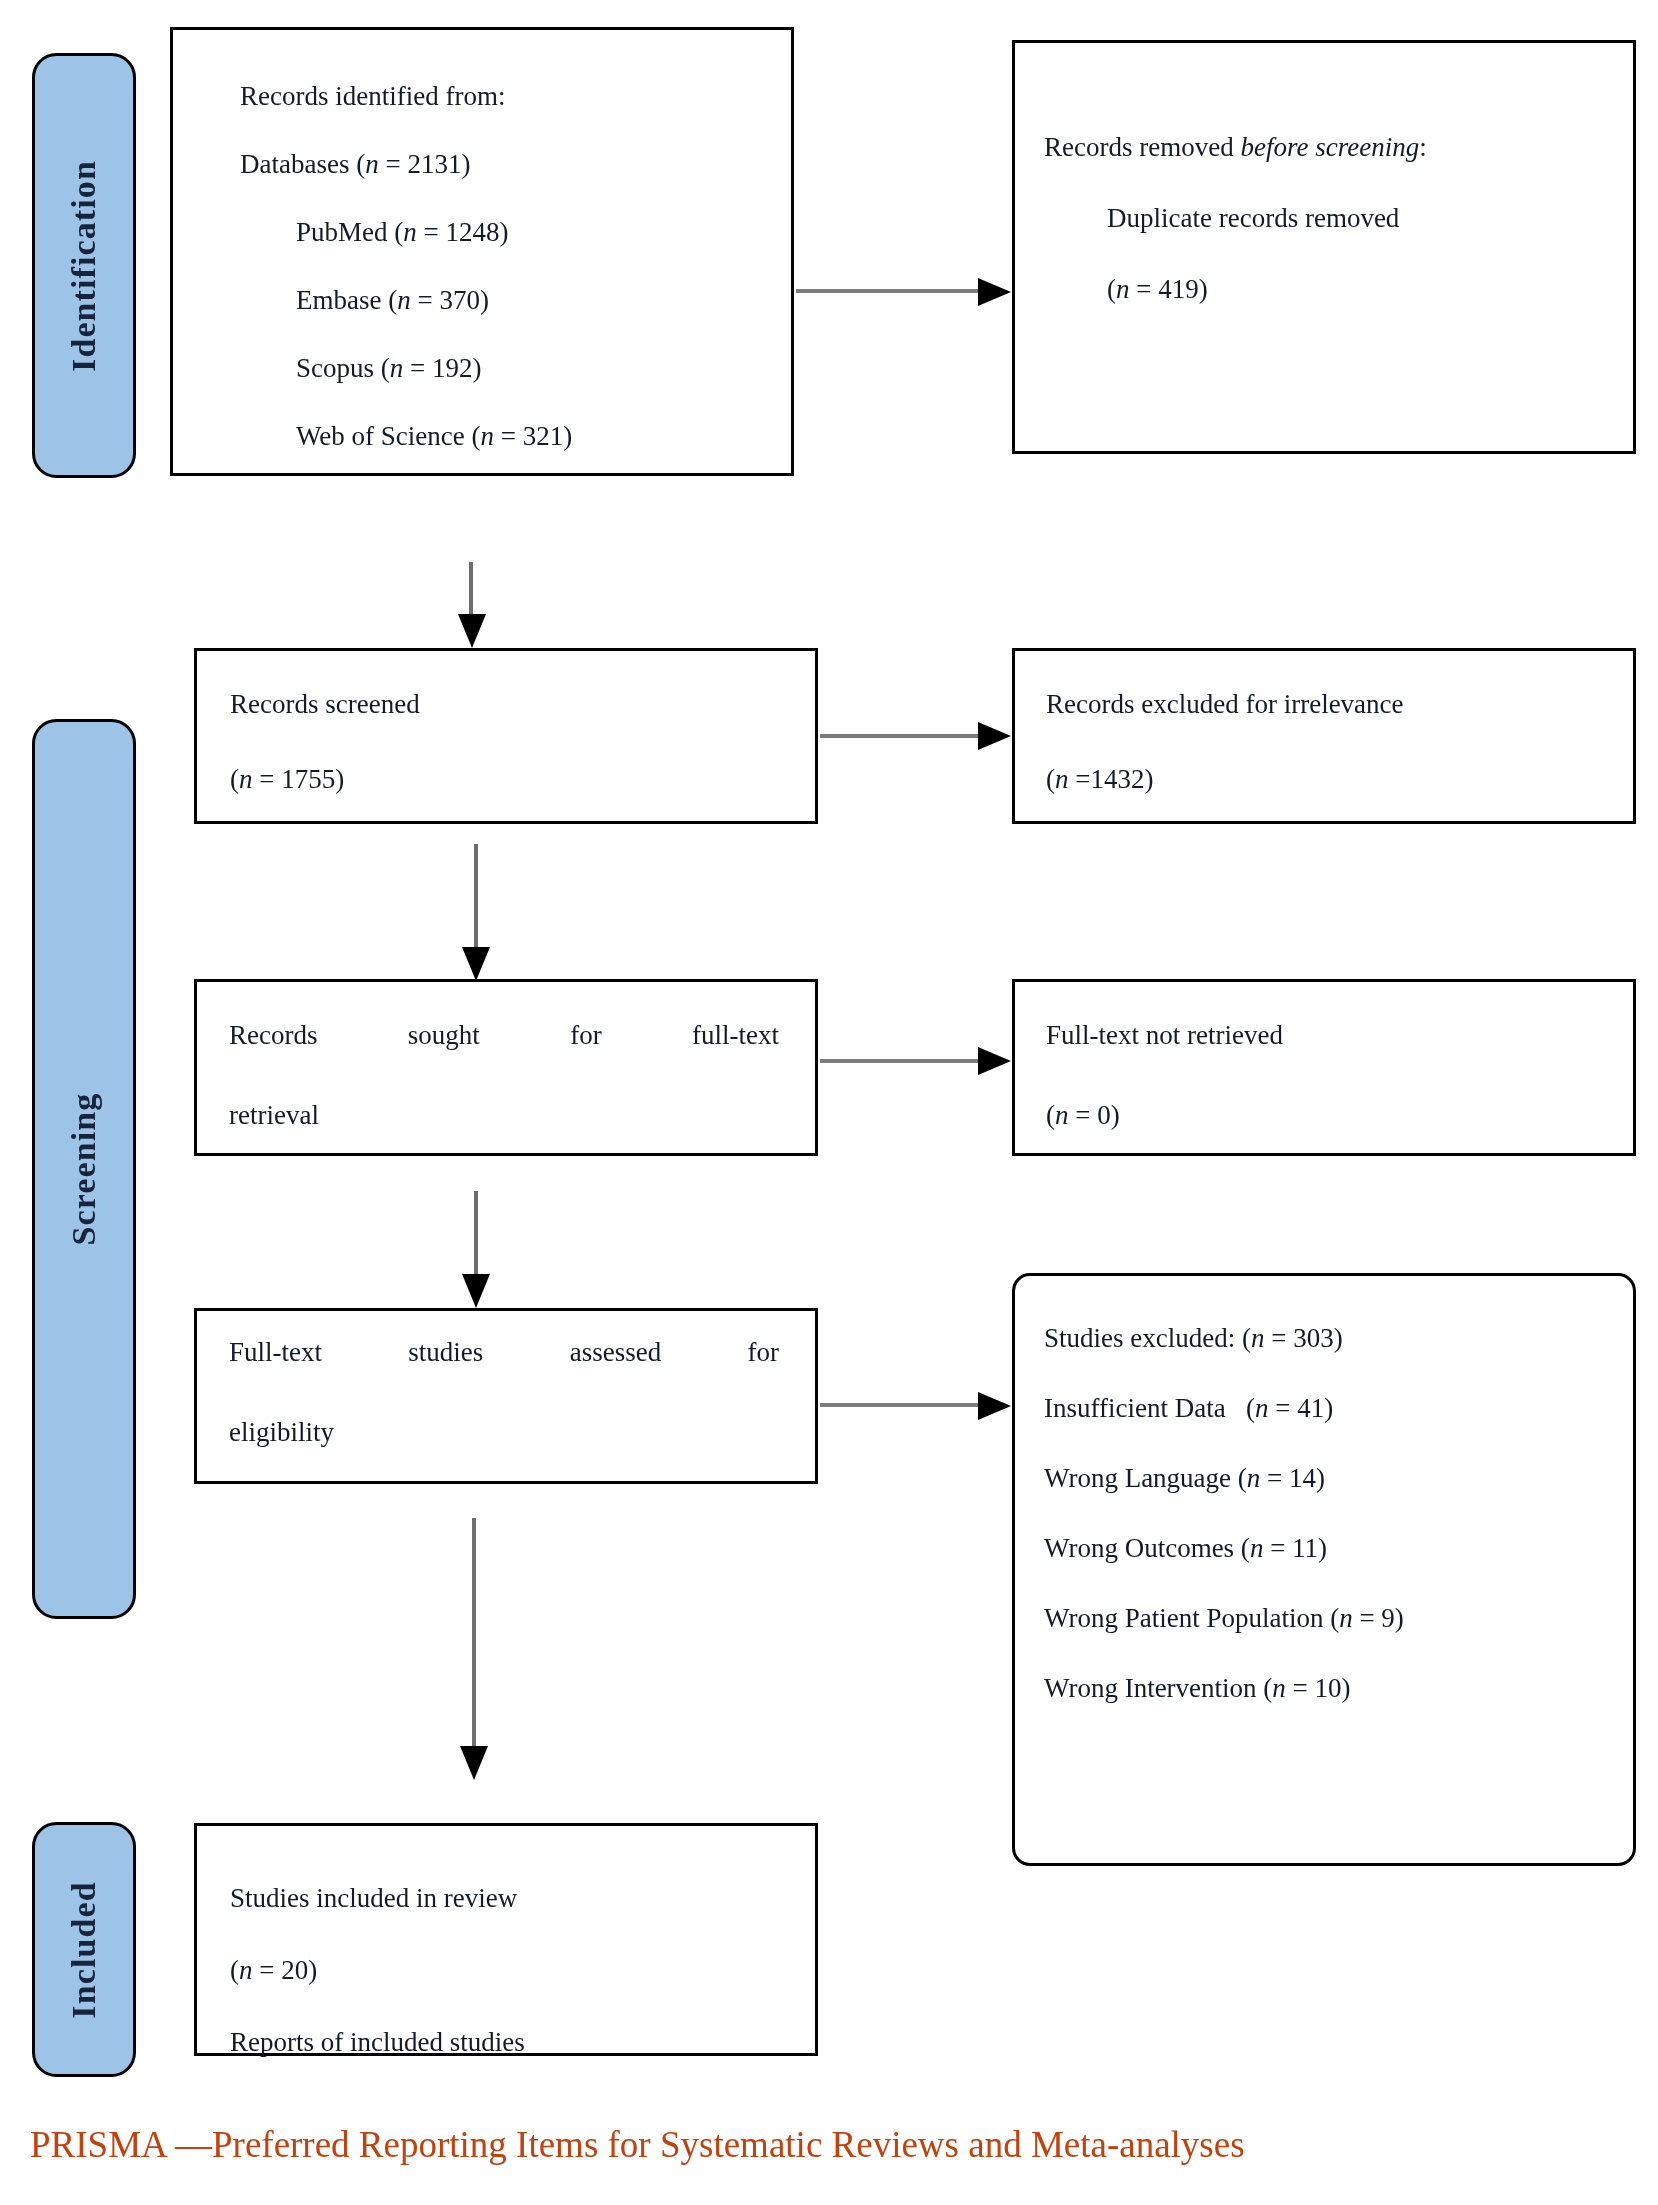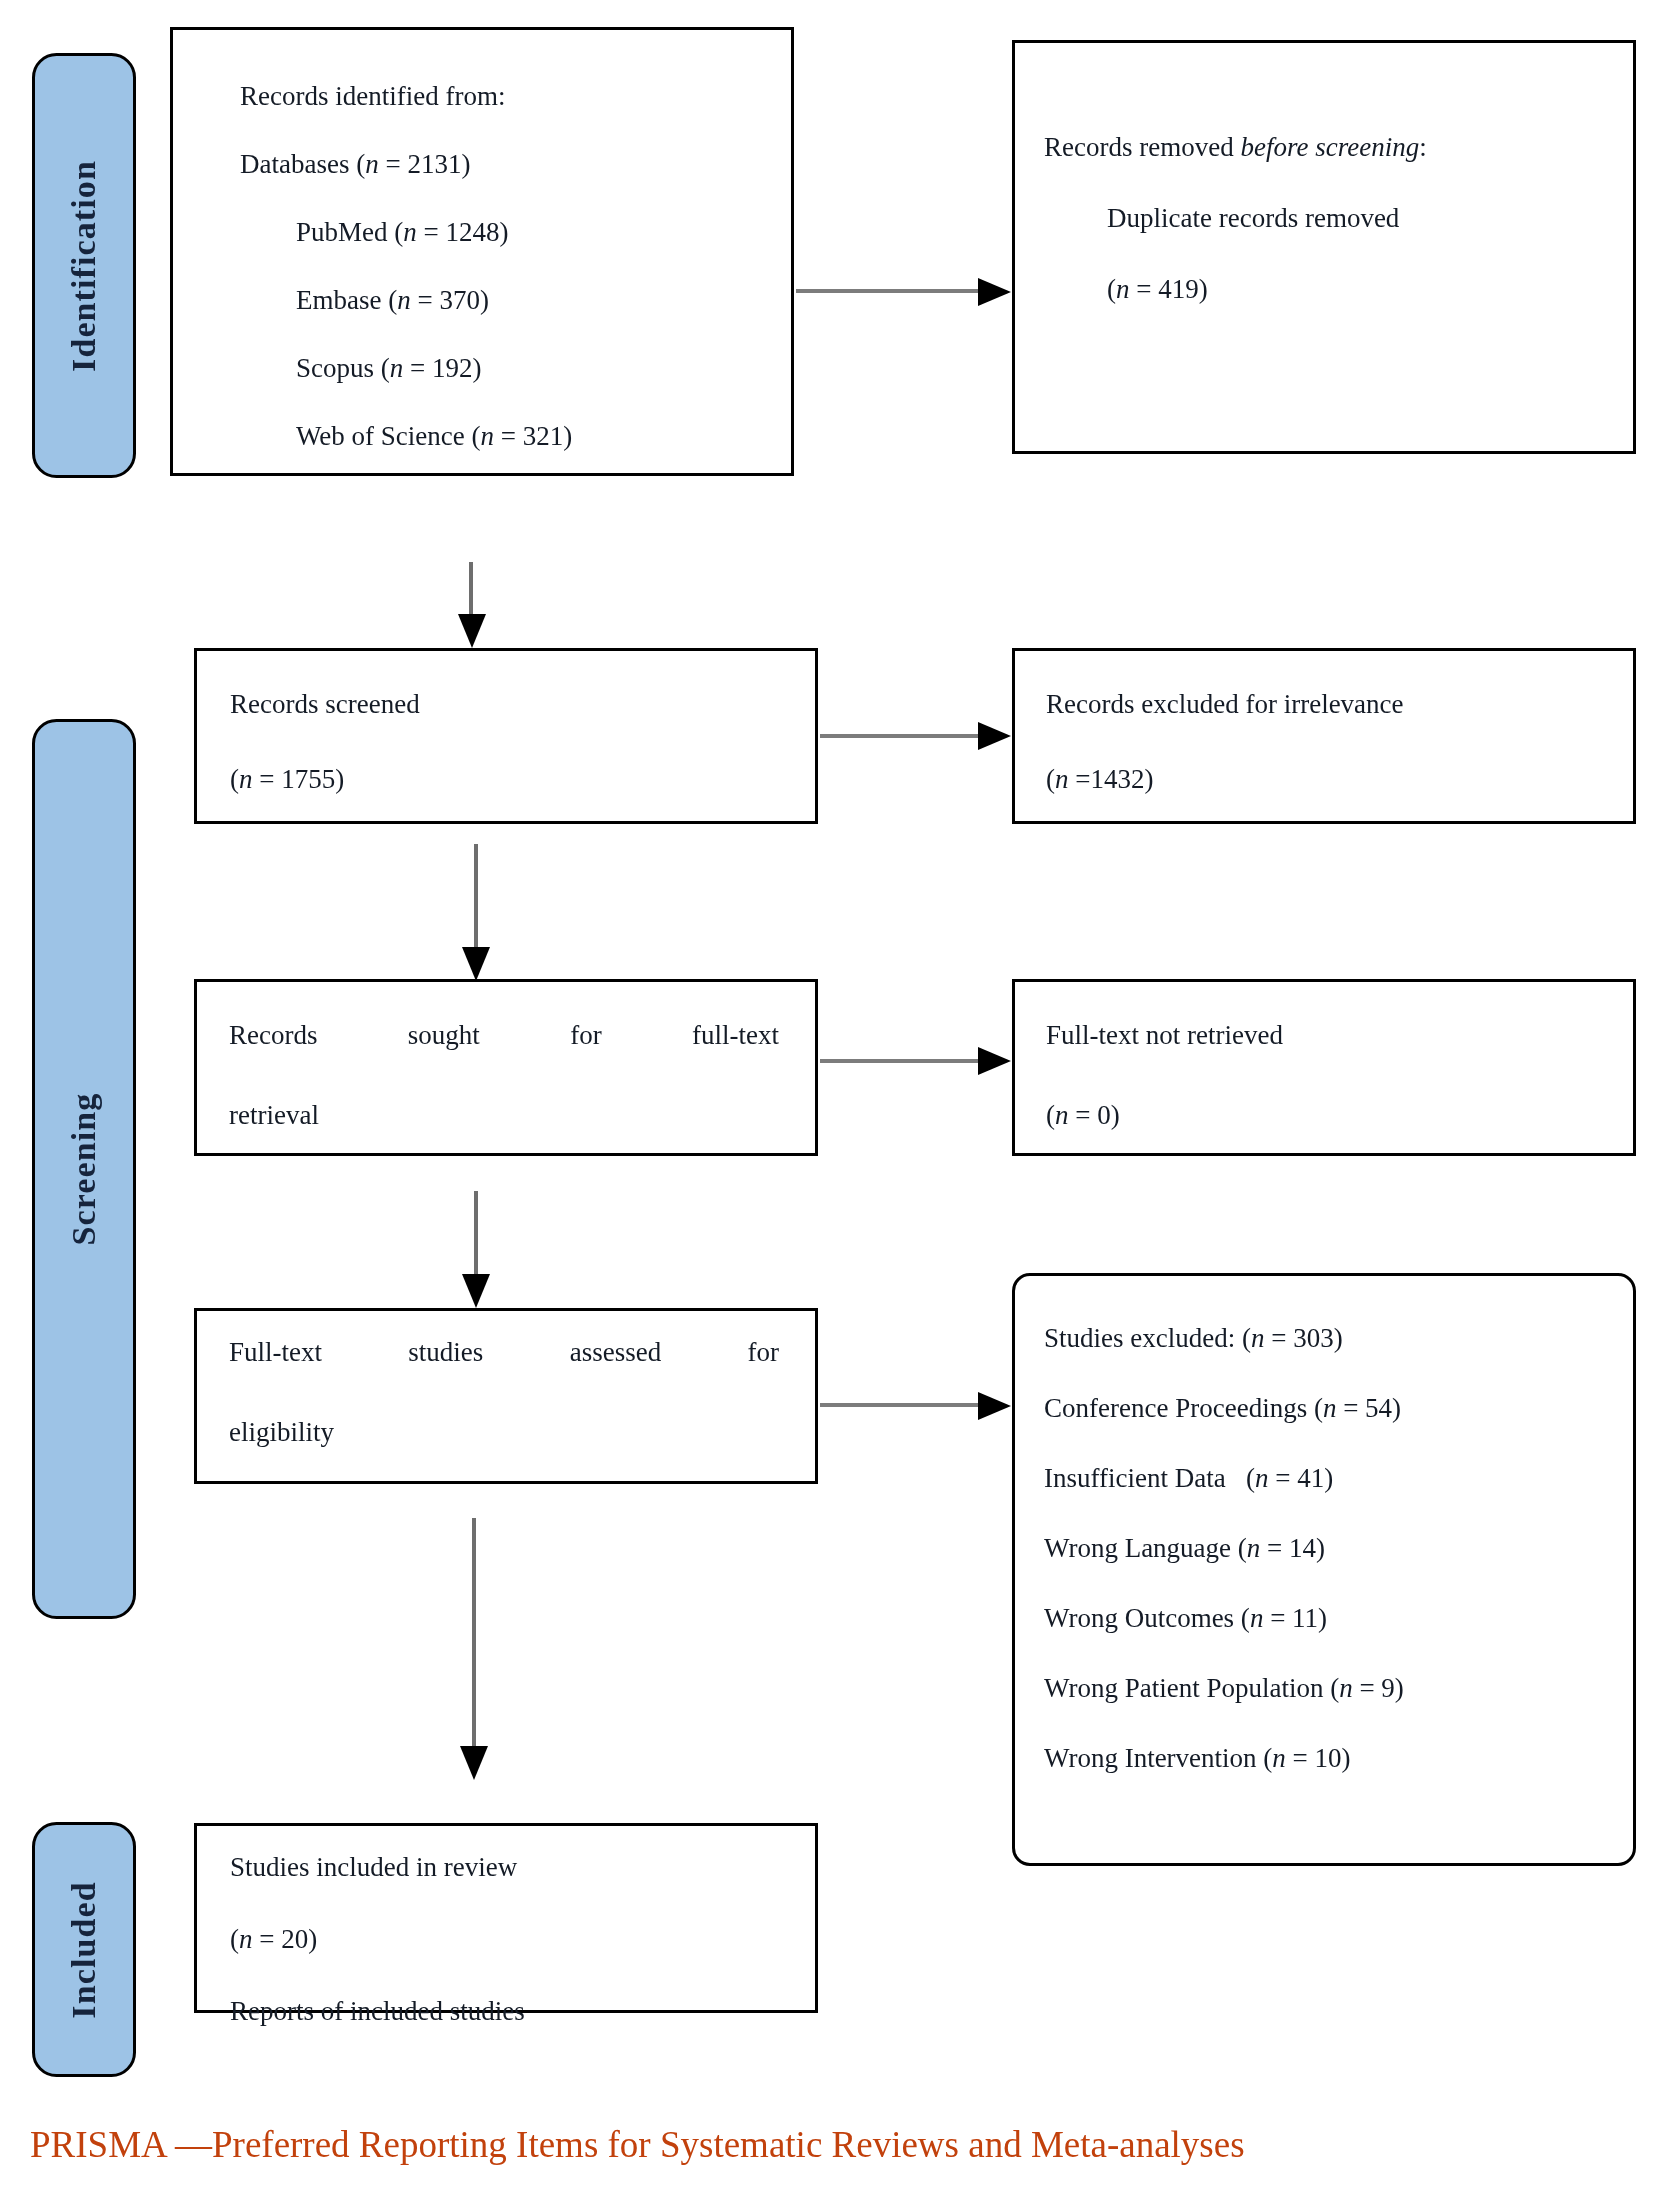--- a/index.html
+++ b/index.html
@@ -50,21 +50,21 @@
   #box-excl-irrel{left:1012px;top:648px;width:624px;height:176px;padding:16px 21px 0 31px;}
   #box-excl-irrel p{line-height:75px;}
   #box-sought{left:194px;top:979px;width:624px;height:177px;padding:13.3px 36px 0 32px;}
   #box-sought p{line-height:80px;}
   #box-not-retrieved{left:1012px;top:979px;width:624px;height:177px;padding:13.3px 21px 0 31px;}
   #box-not-retrieved p{line-height:80px;}
   #box-assessed{left:194px;top:1308px;width:624px;height:176px;padding:1px 36px 0 32px;}
   #box-assessed p{line-height:80px;}
   #box-excl-ft{left:1012px;top:1273px;width:624px;height:593px;padding:27px 21px 0 29px;border-radius:18px;}
   #box-excl-ft p{line-height:70px;}
-  #box-included{left:194px;top:1823px;width:624px;height:190px;padding:5px 21px 0 33px;font-family:Liberation Serif, serif;}
+  #box-included{left:194px;top:1823px;width:624px;height:233px;padding:36px 21px 0 33px;font-family:Liberation Serif, serif;}
   #box-included p{line-height:72px;}
   
   .shaft-h{position:absolute;height:4.3px;background:#7c7c7c;}
   .shaft-v{position:absolute;width:4.3px;background:#6e6e6e;}
   .head-right{position:absolute;width:0;height:0;
     border-top:14px solid transparent;border-bottom:14px solid transparent;
     border-left:33px solid #000000;}
   .head-down{position:absolute;width:0;height:0;
     border-left:14px solid transparent;border-right:14px solid transparent;
     border-top:34px solid #000000;}
@@ -124,21 +124,20 @@
     <p><span>(</span><i class="iv">n</i><span> = 0)</span></p>
   </div>
 
   <div class="fbox" id="box-assessed">
     <p class="jfull"><span>Full-text studies assessed for</span></p>
     <p><span>eligibility</span></p>
   </div>
 
   <div class="fbox" id="box-excl-ft">
     <p><span>Studies excluded: (</span><i class="iv">n</i><span> = 303)</span></p>
-    <p><span>Conference Proceedings (</span><i class="iv">n</i><span> = 54)</span></p>
     <p><span>Insufficient Data&nbsp;&nbsp; (</span><i class="iv">n</i><span> = 41)</span></p>
     <p><span>Wrong Language (</span><i class="iv">n</i><span> = 14)</span></p>
     <p><span>Wrong Outcomes (</span><i class="iv">n</i><span> = 11)</span></p>
     <p><span>Wrong Patient Population (</span><i class="iv">n</i><span> = 9)</span></p>
     <p><span>Wrong Intervention (</span><i class="iv">n</i><span> = 10)</span></p>
   </div>
 
   <div class="fbox" id="box-included">
     <p><span>Studies included in review</span><i class="iv"></i><span></span></p>
     <p><span>(</span><i class="iv">n</i><span> = 20)</span></p>

